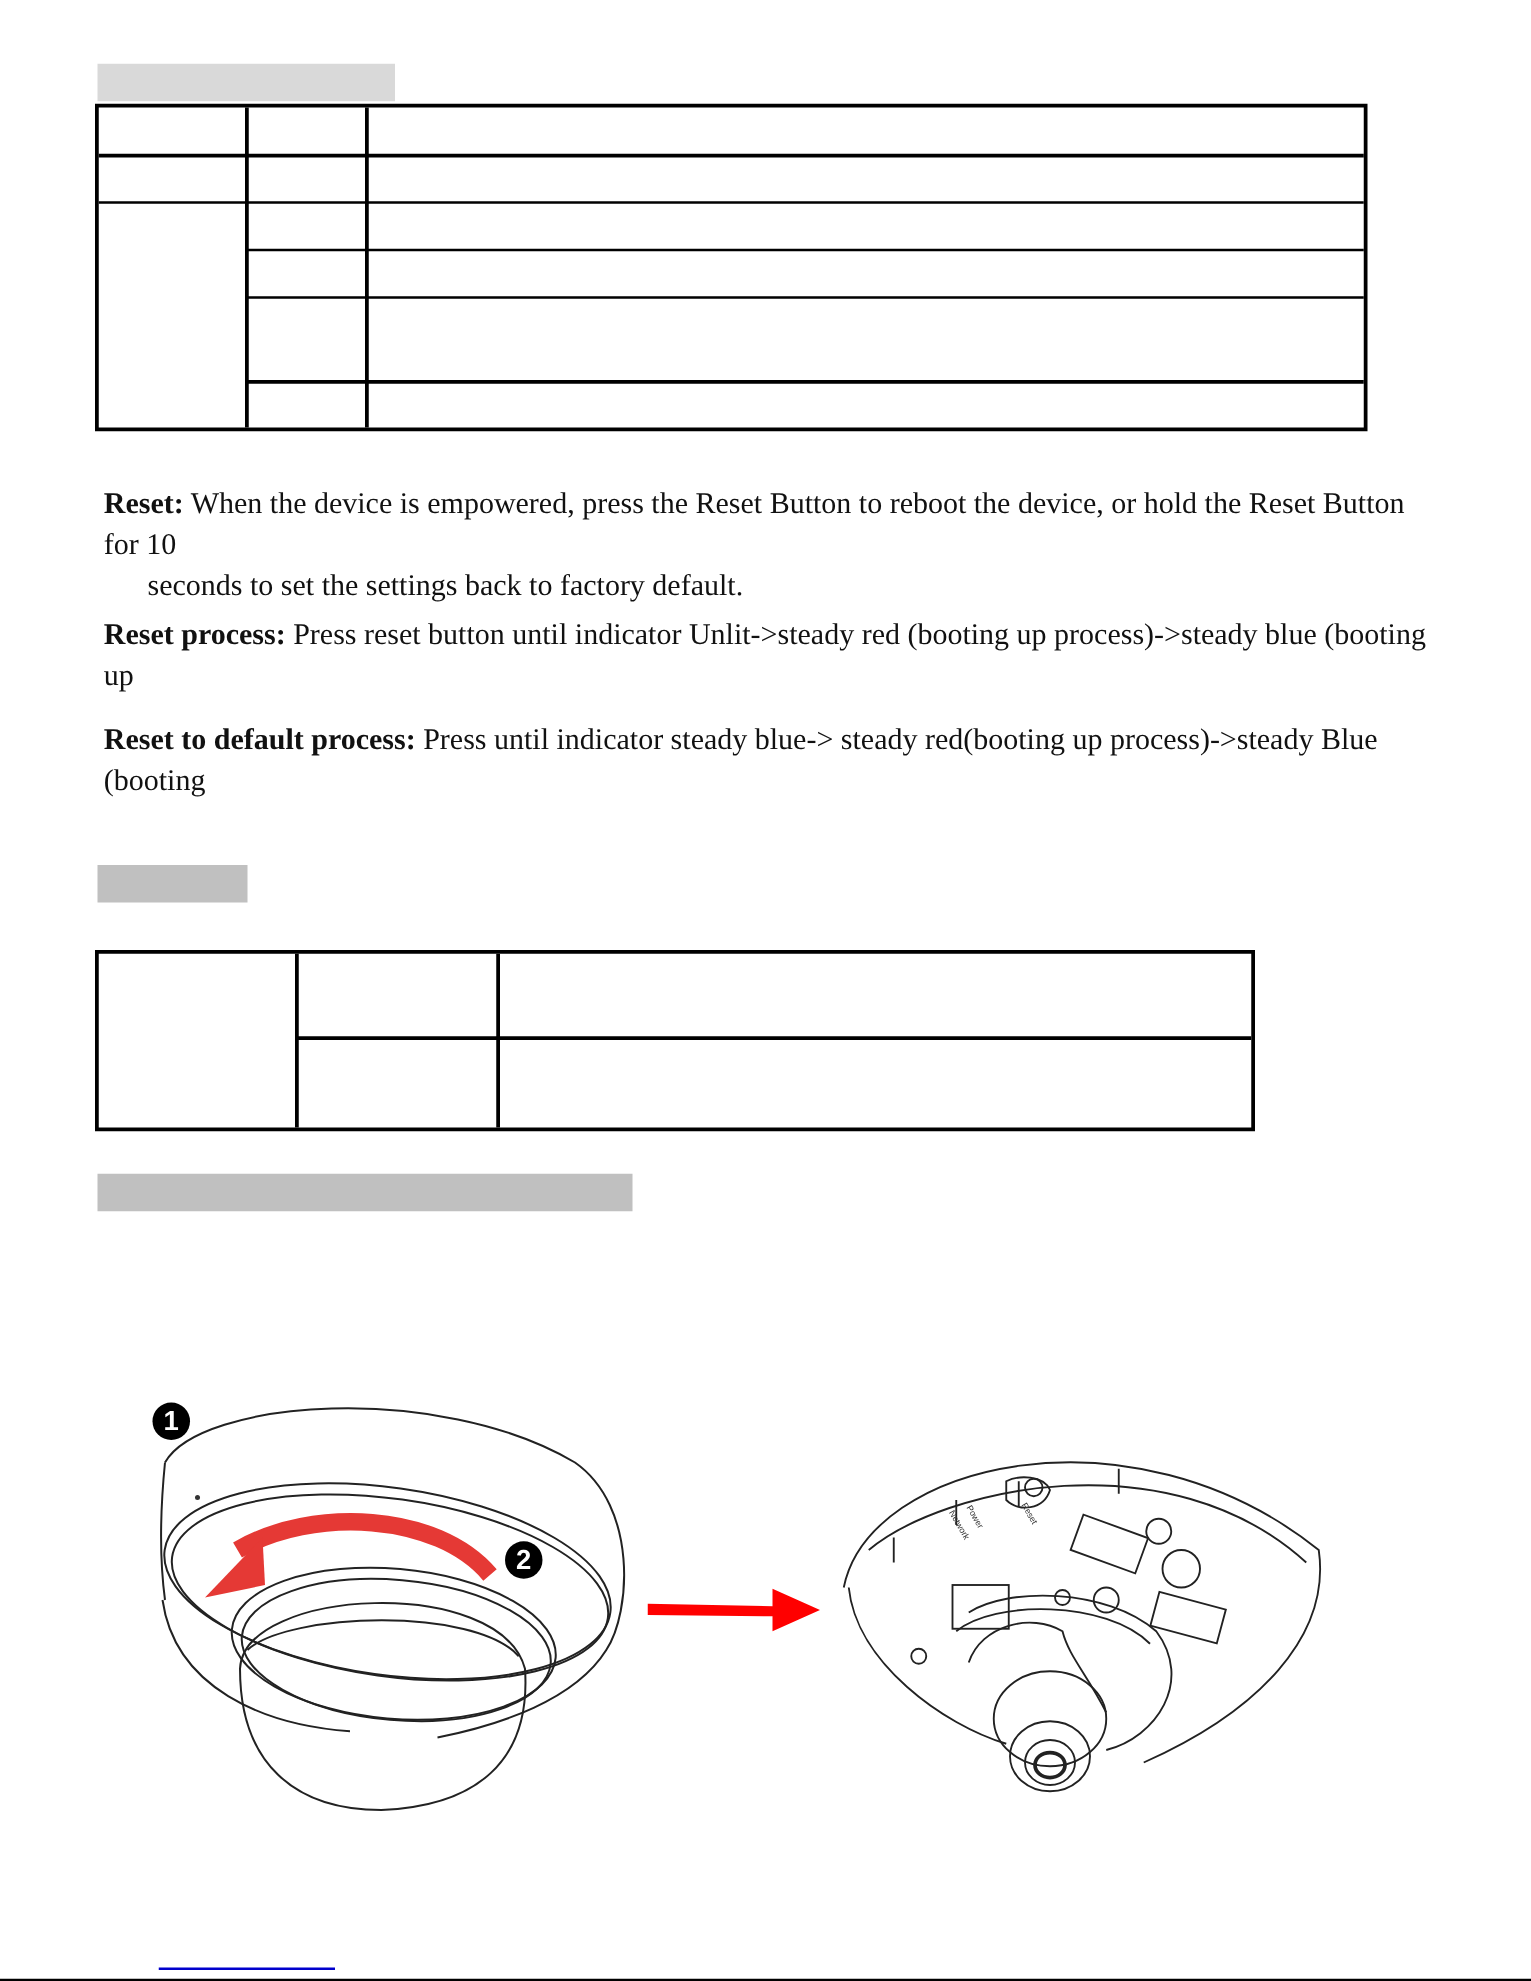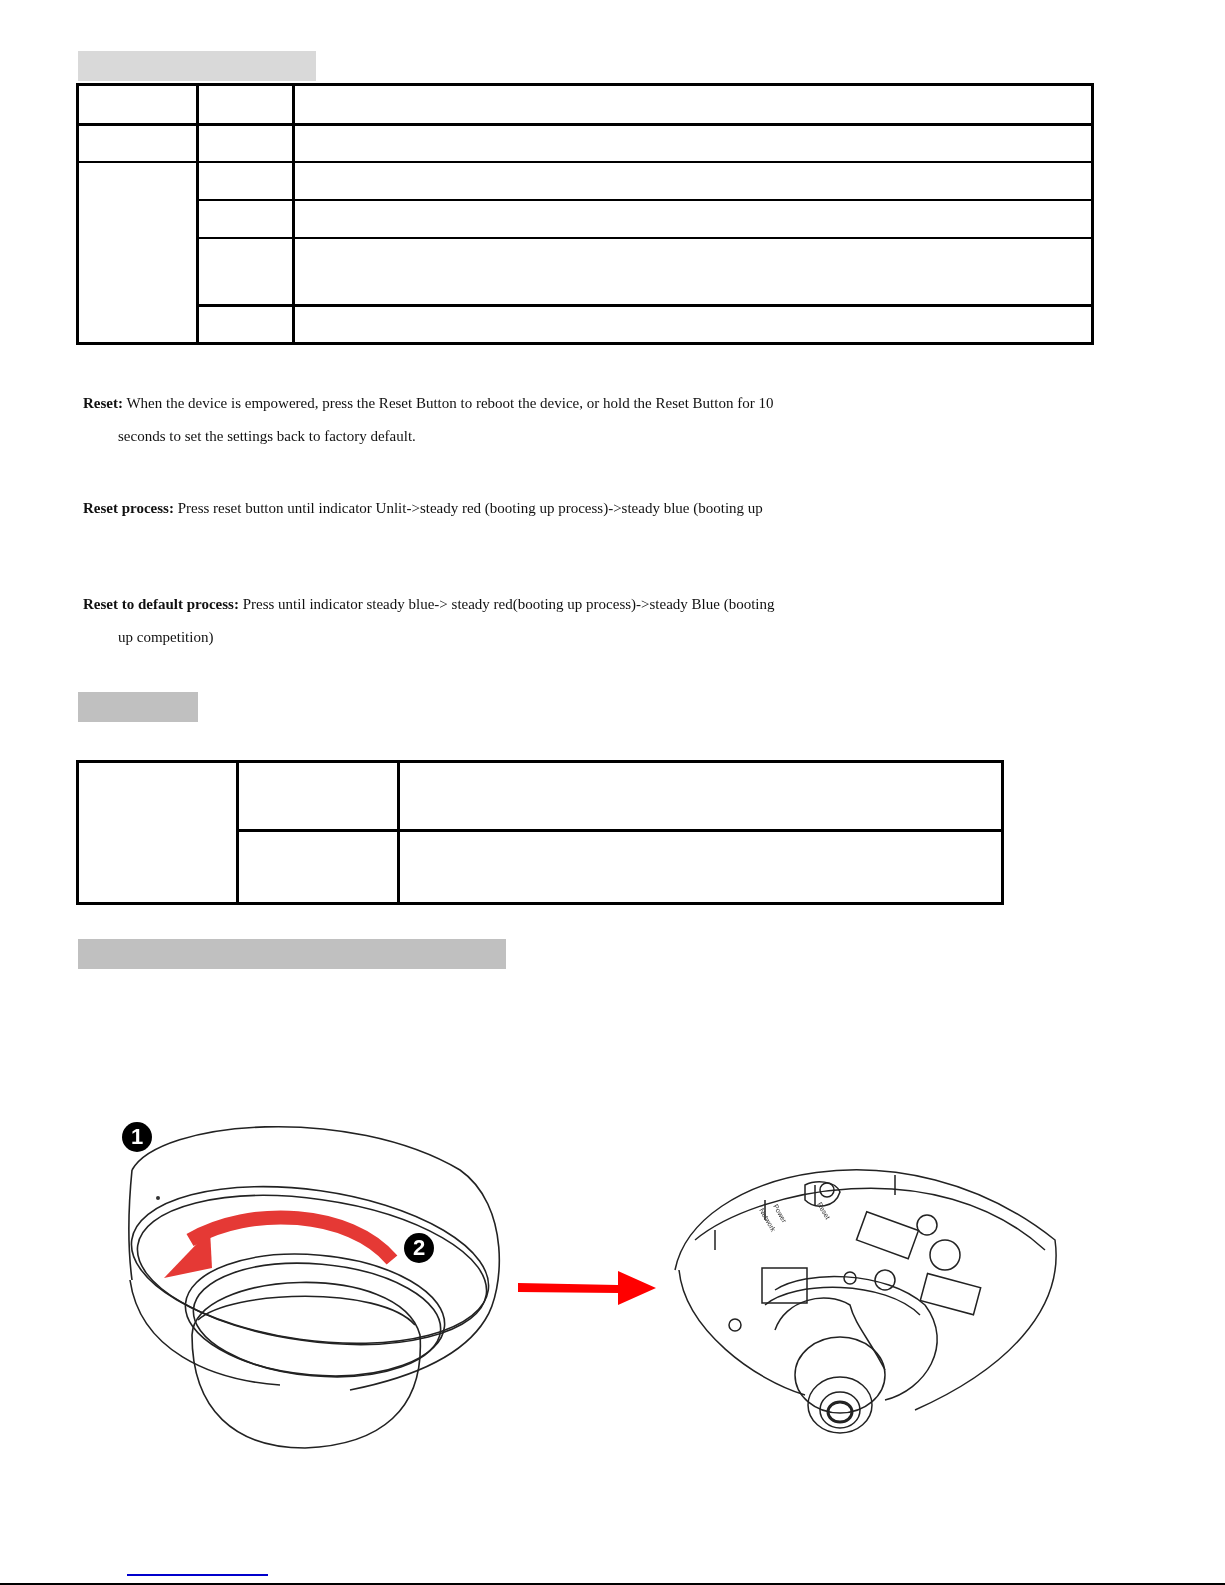--- a/index.html
+++ b/index.html
@@ -18,21 +18,21 @@
     .t1 .hline { position: absolute; background: #000; }
     .cell { position: absolute; font-size: 18px; line-height: 22px; padding: 6px 8px; box-sizing: border-box; }
 
     
     .t2 { position: absolute; left: 76px; top: 760px; width: 928px; height: 145px;
           border: 3px solid #000; box-sizing: border-box; }
     .t2 .vline { position: absolute; top: 0; bottom: 0; width: 3px; background: #000; }
     .t2 .hline { position: absolute; height: 3px; background: #000; }
 
     
-    .para { position: absolute; left: 83px; width: 1060px; font-size: 15px; line-height: 33px; color: #111; }
+    .para { position: absolute; left: 83px; width: 1060px; font-size: 24px; line-height: 33px; color: #111; }
     .para .lbl { font-weight: bold; }
     .para .indent { display: block; padding-left: 35px; font-family: Liberation Serif, serif; }
 
     .figure { position: absolute; }
     .link-underline { position: absolute; left: 127px; top: 1574px; width: 141px; height: 2px; background: #0000cc; }
     .bottom-rule { position: absolute; left: 0; top: 1583px; width: 1225px; height: 2px; background: #000; }
     .badge-num {
       position: absolute; width: 30px; height: 30px; border-radius: 50%; background: #000; color: #fff;
       font-family: "Liberation Sans", sans-serif; font-weight: bold; font-size: 22px; line-height: 30px; text-align: center;
     }
@@ -75,23 +75,22 @@
   <div class="cell" style="left:216px; top:221px; right:0; height:35px;"></div>
 </div>
 
 <div class="para" style="top:387px;">
   <span class="lbl">Reset:</span><span> When the device is empowered, press the Reset Button to reboot the device, or hold the Reset Button for 10</span>
   <span class="indent">seconds to set the settings back to factory default.</span>
 </div>
 <div class="para" style="top:492px;">
   <span class="lbl">Reset process:</span><span> Press reset button until indicator Unlit-&gt;steady red (booting up  process)-&gt;steady blue (booting up</span>
 </div>
-<div class="para" style="top:588px;">
+<div class="para" style="top:576px;">
   <span class="lbl">Reset to default process:</span><span> Press until indicator steady blue-&gt; steady red(booting up process)-&gt;steady Blue (booting</span>
-  <span class="indent">up competition)</span>
 </div>
 
 <div class="bar mid" style="left:78px; top:692px; width:120px;">
   <span></span>
 </div>
 
 <div class="t2">
   <div class="vline" style="left:157px;"></div>
   <div class="vline" style="left:318px;"></div>
   <div class="hline" style="left:157px; right:0; top:66px;"></div>

